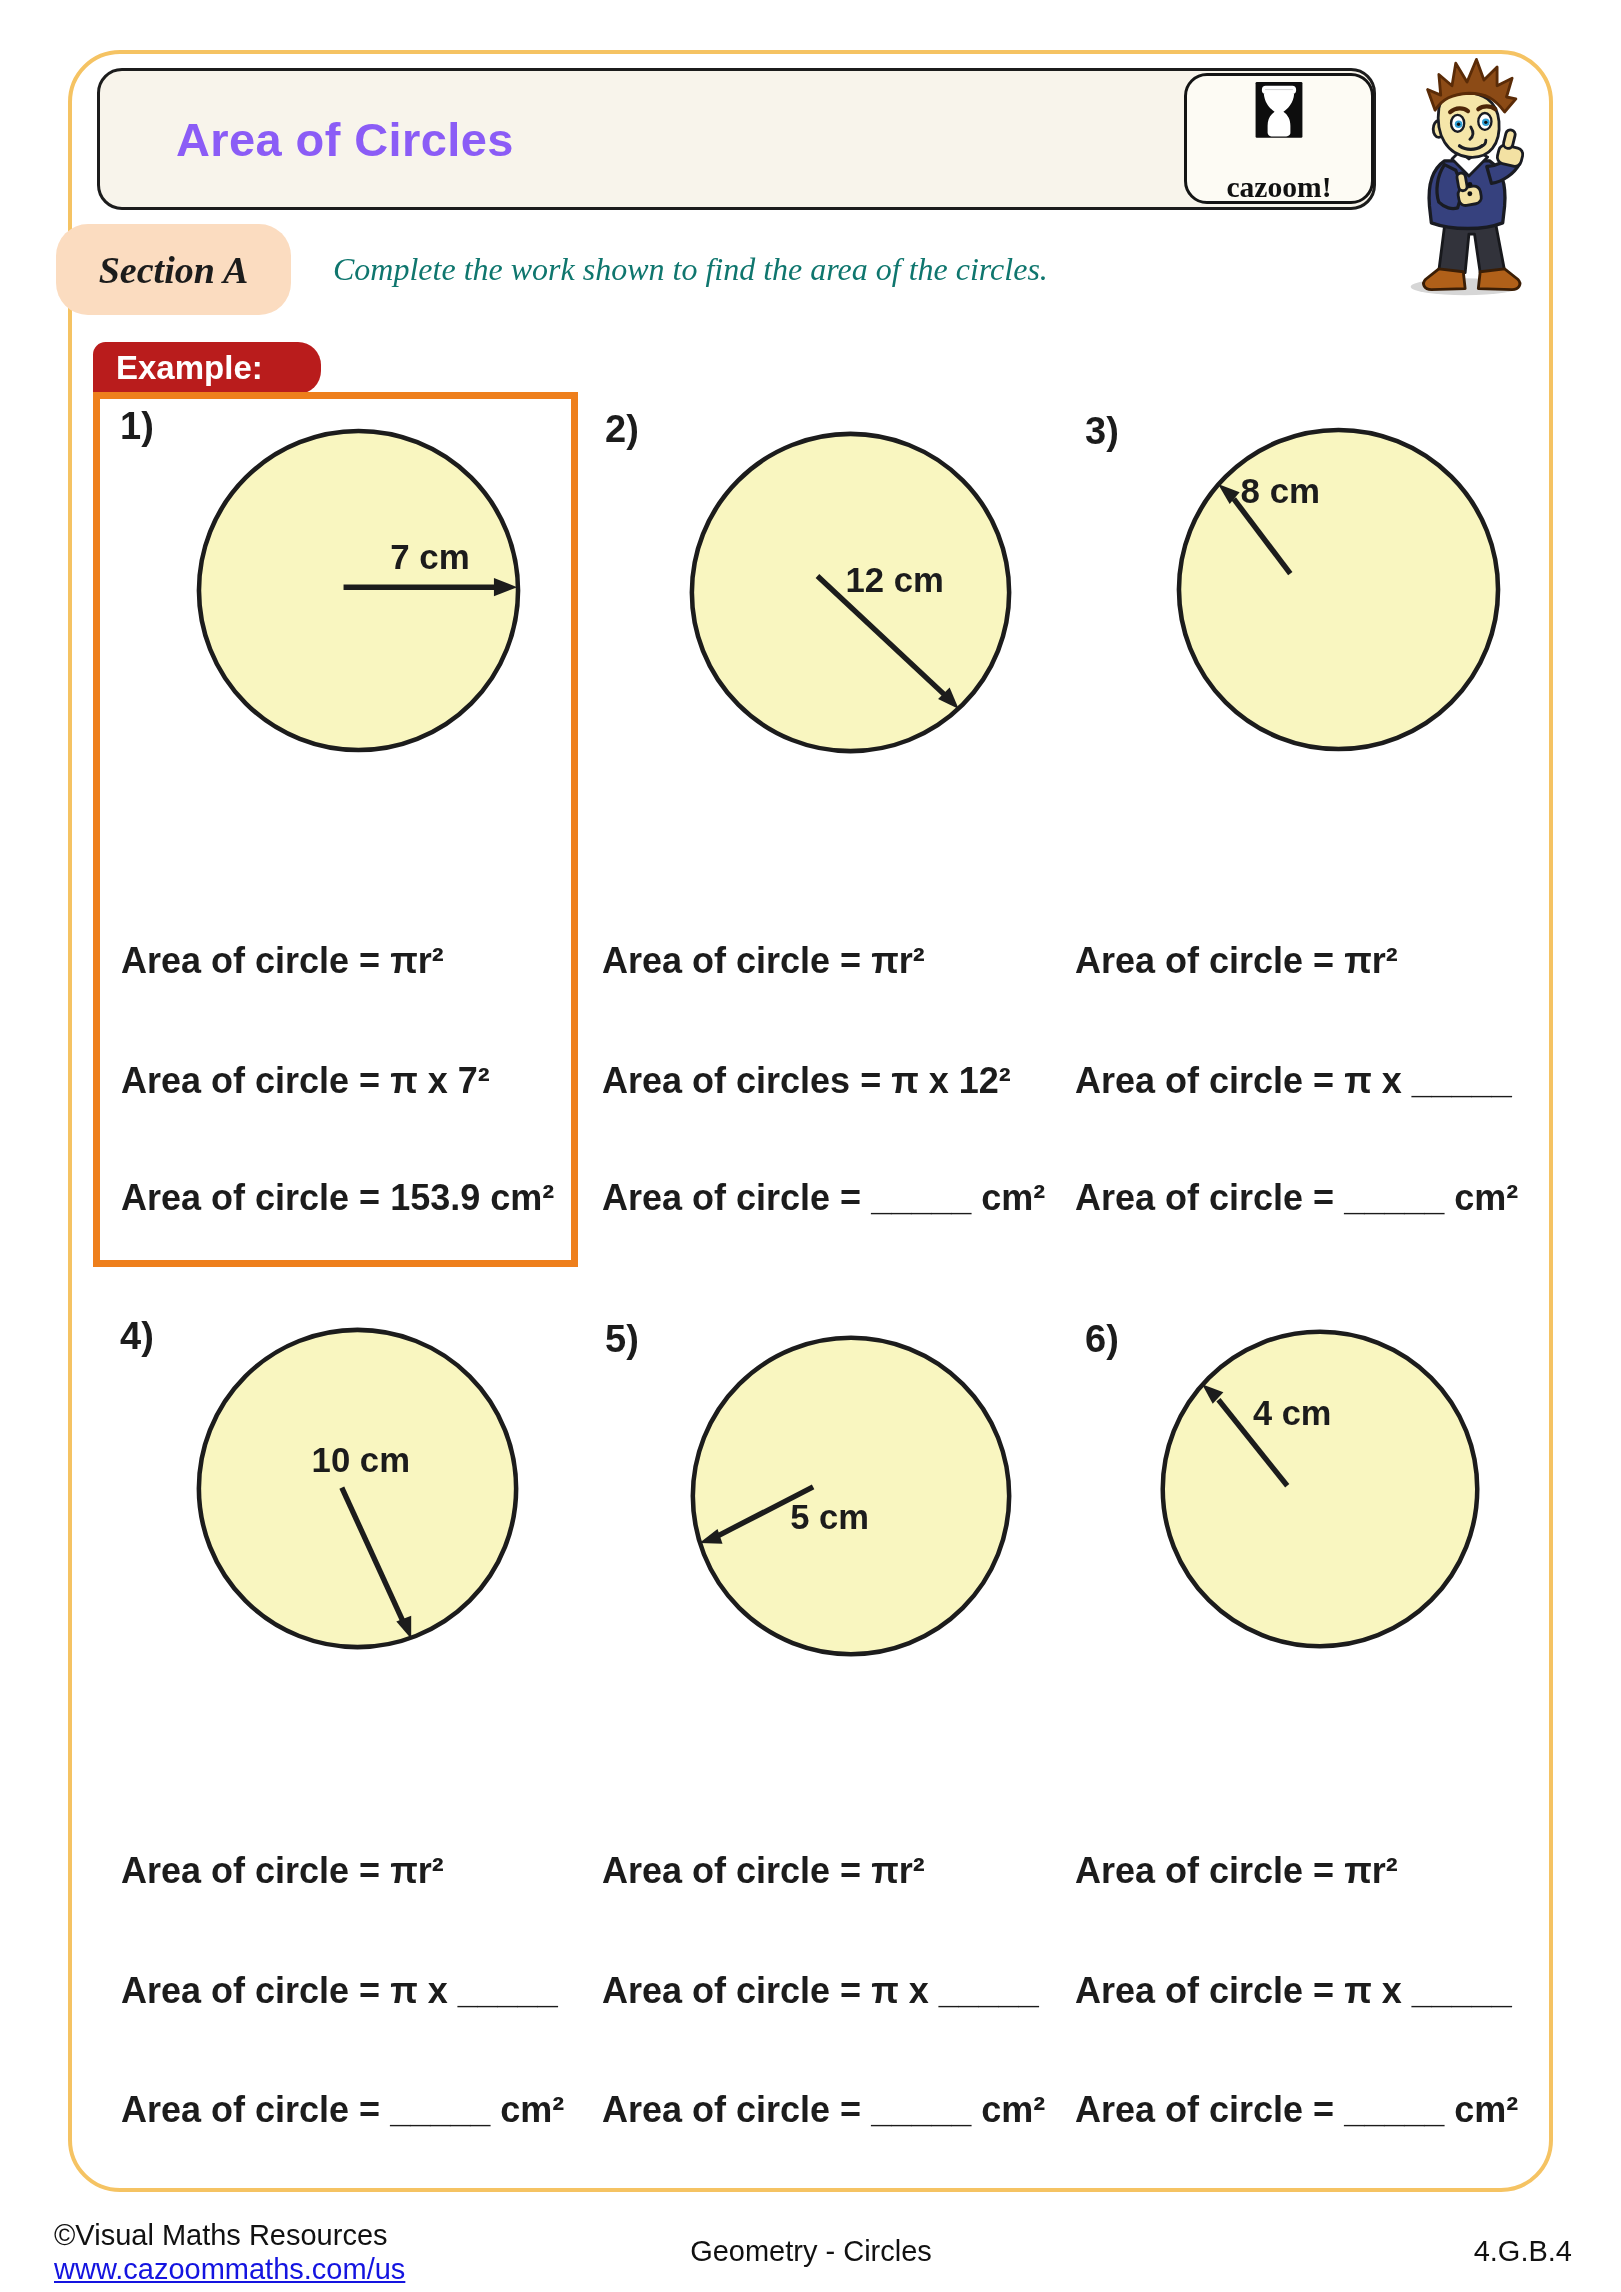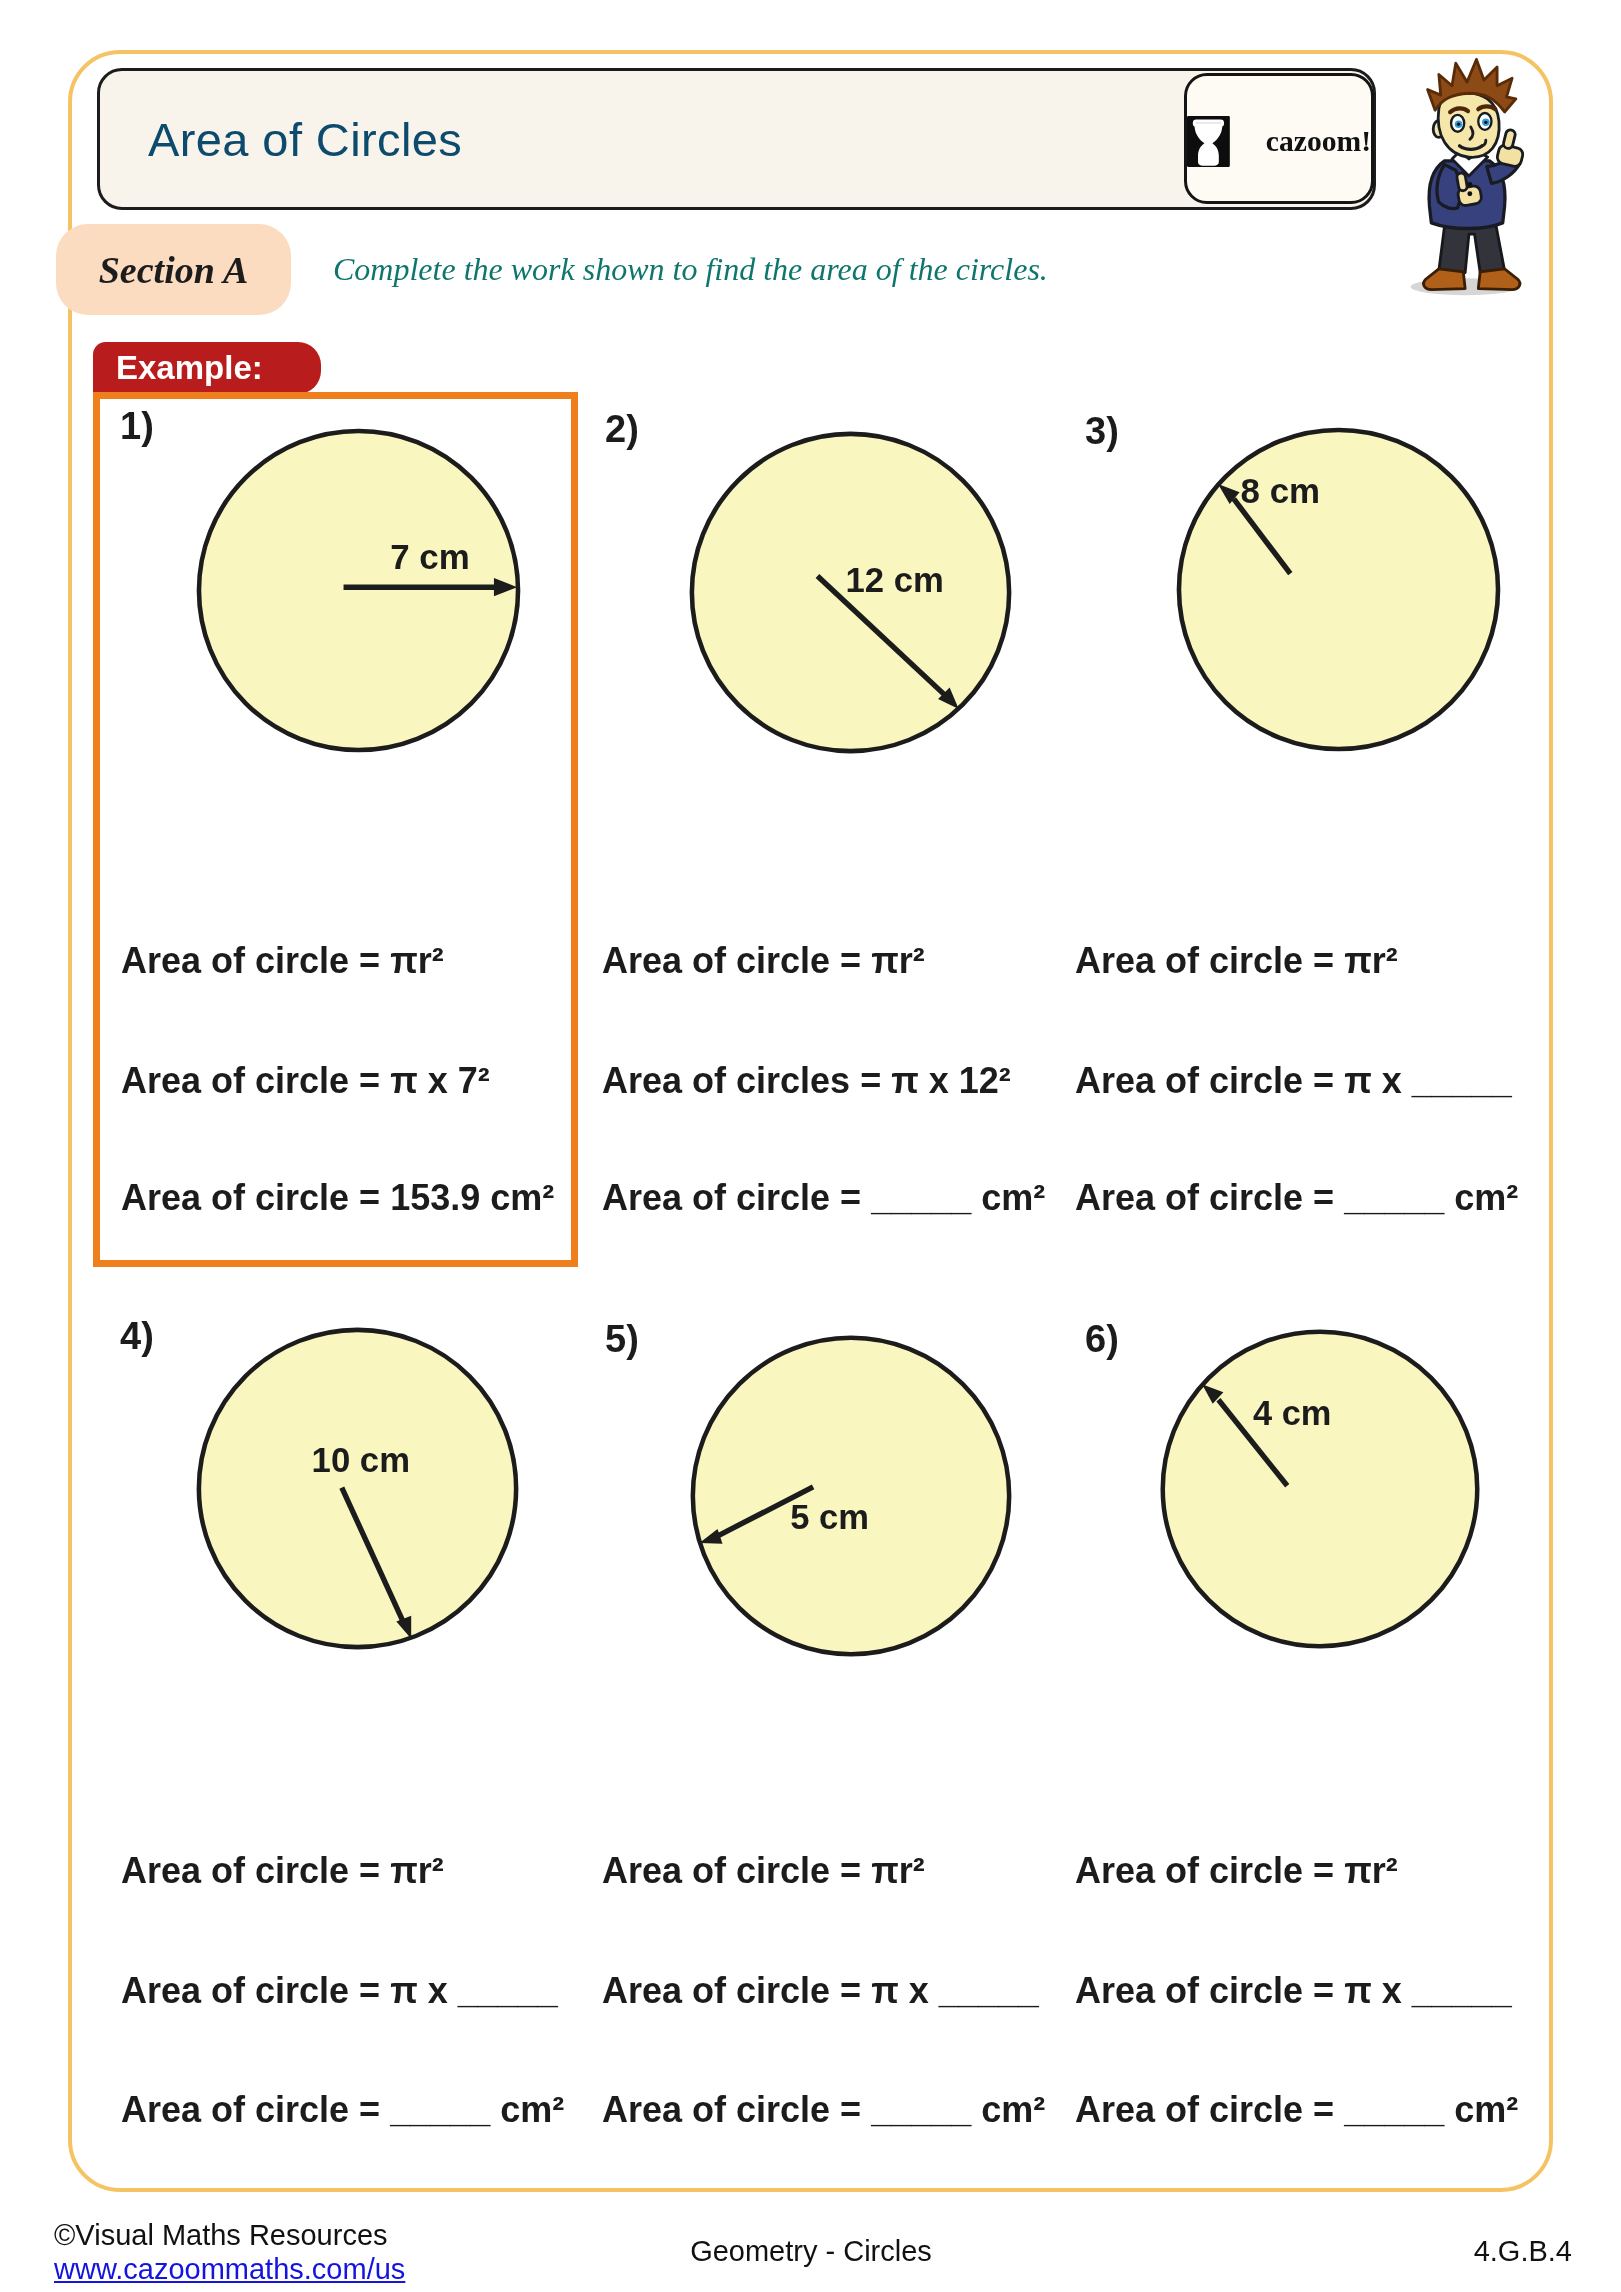--- a/index.html
+++ b/index.html
@@ -4,22 +4,22 @@
 <style>
   * { margin:0; padding:0; box-sizing:border-box; }
   html,body { width:1622px; height:2293px; background:#ffffff; font-family:"Liberation Sans",sans-serif; position:relative; overflow:hidden; }
   .abs { position:absolute; }
 
   
   .frame { left:68px; top:50px; width:1485px; height:2142px; border:4.5px solid #F5C363; border-radius:52px; background:#fff; }
 
   
   .header-box { left:97px; top:68px; width:1279px; height:142px; background:#F8F4EB; border:3.6px solid #1C1C1C; border-radius:25px; display:flex; align-items:center; }
-  .page-title { font-size:47px; font-weight:normal; color:#0c4a6e; padding-left:48px; letter-spacing:0.4px; }
-  .logo-box { left:1184px; top:73px; width:190px; height:131px; background:#FDFBF4; border:3.6px solid #141414; border-radius:23px; display:flex; flex-direction:row; align-items:center; justify-content:flex-start; padding-top:6.3px;gap:36px; }
+  .page-title { font-size:47px; font-weight:bold; color:#8b5cf6; padding-left:76px; letter-spacing:0.4px; }
+  .logo-box { left:1184px; top:73px; width:190px; height:131px; background:#FDFBF4; border:3.6px solid #141414; border-radius:23px; display:flex; flex-direction:column; align-items:center; justify-content:flex-start; padding-top:6.3px;gap:36px; }
   .brand-name { font-family:"Liberation Serif",serif; font-weight:bold; font-size:29.6px; color:#111; line-height:27px; }
 
   
   .section-badge { left:56px; top:224px; width:235px; height:91px; background:#FBDCC0; border-radius:32px; display:flex; align-items:center; justify-content:center; font-family:"Liberation Serif",serif; font-style:italic; font-weight:bold; font-size:38px; color:#1C1C1C; }
   .instruction { left:333px; top:224px; height:91px; display:flex; align-items:center; font-family:"Liberation Serif",serif; font-style:italic; font-size:32px; color:#0f766e; }
 
   
   .example-tab { left:93px; top:342px; width:228px; height:52px; background:#b91c1c; border-radius:12.5px 23px 23px 0; color:#fff; font-weight:bold; font-size:33px; display:flex; align-items:center; padding-left:23px; }
   .example-box { left:93px; top:392px; width:485px; height:875px; border:7.2px solid #EE7F1C; background:transparent; }
 

